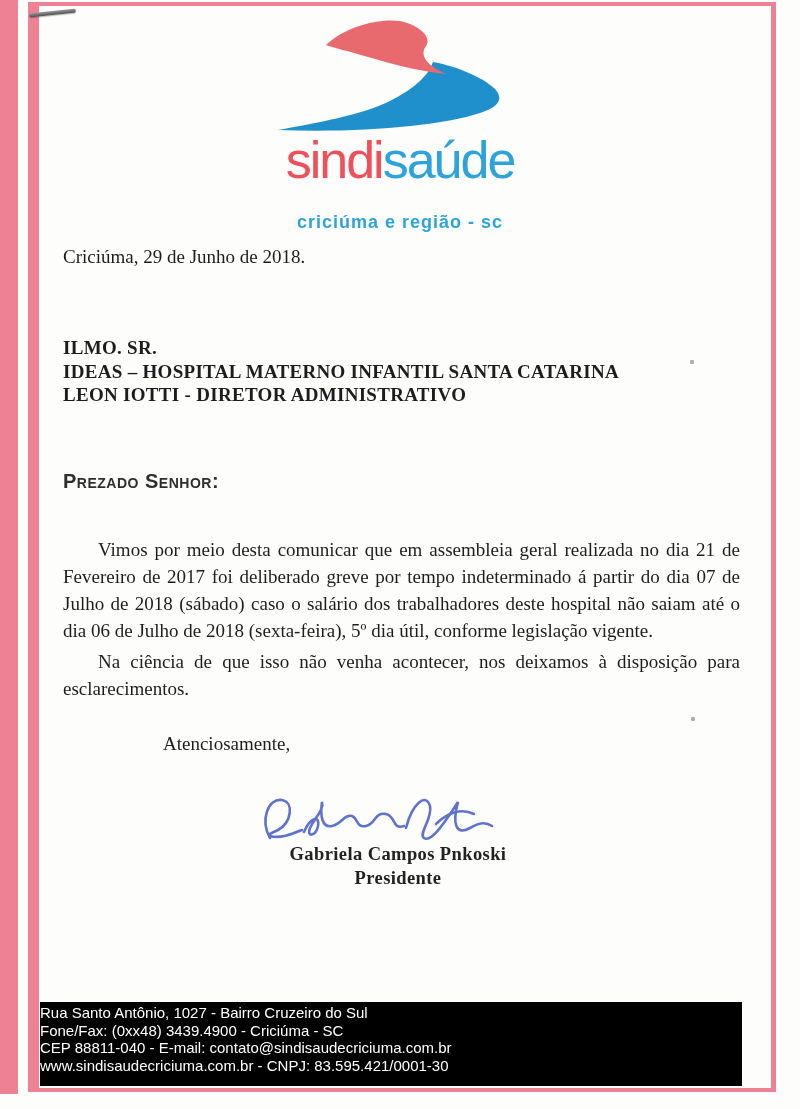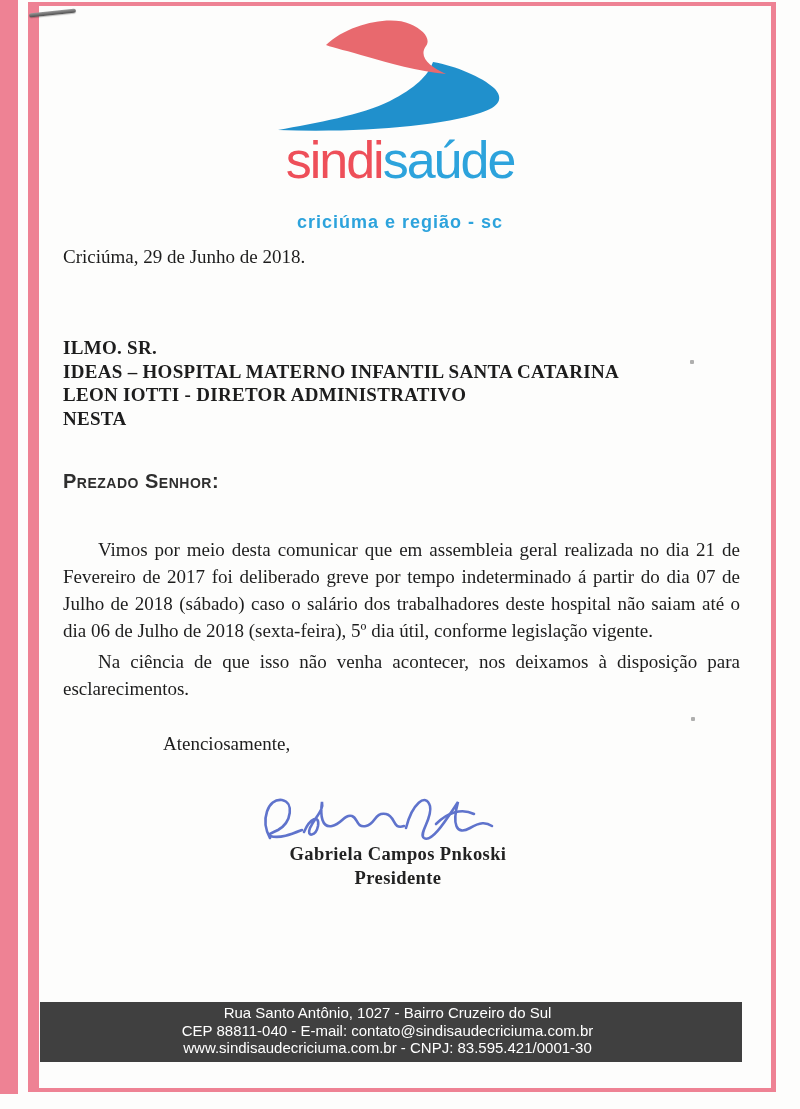--- a/index.html
+++ b/index.html
@@ -40,23 +40,23 @@
     line-height:27px;text-align:justify;text-indent:35px;}
   .para1{top:536px;}
   .para2{top:648px;}
   .closing{position:absolute;left:163px;top:733px;font-size:19px;}
   .sig-script{position:absolute;left:258px;top:786px;}
   .signer{position:absolute;left:248px;top:842px;width:300px;text-align:center;
     font-weight:bold;font-size:18.5px;line-height:24px;letter-spacing:.4px;color:#222;}
   .sr-only{position:absolute;width:1px;height:1px;overflow:hidden;
     clip:rect(0 0 0 0);white-space:nowrap;}
   
-  .footer-bar{position:absolute;left:40px;top:1002px;width:702px;height:60px;
-    background:#404040;color:#fff;font-family:"Liberation Sans",sans-serif;
-    font-size:15px;line-height:17.5px;text-align:center;
+  .footer-bar{position:absolute;left:40px;top:1002px;width:702px;height:84px;
+    background:#000000;color:#fff;font-family:"Liberation Sans",sans-serif;
+    font-size:15px;line-height:17.5px;text-align:left;
     box-sizing:border-box;padding:2px 7px 0 0;}
   
   .speck{position:absolute;width:4px;height:4px;background:#8d8d8d;
     border-radius:1px;opacity:.7;}
   .speck-a{left:690px;top:360px;}
   .speck-b{left:691px;top:717px;}
 </style>
 </head>
 <body>
 
@@ -88,21 +88,20 @@
     <span class="red">sindi</span><span class="blue">saúde</span>
   </div>
   <div class="logo-subtitle">criciúma e região - sc</div>
 
   <div class="dateline">Criciúma, 29 de Junho de 2018.</div>
 
   <div class="recipient">
     <div>ILMO. SR.</div>
     <div>IDEAS – HOSPITAL MATERNO INFANTIL SANTA CATARINA</div>
     <div>LEON IOTTI - DIRETOR ADMINISTRATIVO</div>
-    <div>NESTA</div>
   </div>
 
   <div class="salutation">Prezado Senhor:</div>
 
   <div class="para para1">Vimos por meio desta comunicar que em assembleia geral realizada no dia 21 de Fevereiro de 2017 foi deliberado greve por tempo indeterminado á partir do dia 07 de Julho de 2018 (sábado) caso o salário dos trabalhadores deste hospital não saiam até o dia 06 de Julho de 2018 (sexta-feira), 5º dia útil, conforme legislação vigente.</div>
   <div class="para para2">Na ciência de que isso não venha acontecer, nos deixamos à disposição para esclarecimentos.</div>
 
   <div class="closing">Atenciosamente,</div>
 
   <svg class="sig-script" width="238" height="68" viewBox="0 0 238 68" fill="none" stroke="#5268c8" stroke-width="2.6" stroke-linecap="round" opacity="0.92">
@@ -116,17 +115,18 @@
   <div class="signer">
     <div>Gabriela Campos Pnkoski</div>
     <div>Presidente</div>
   </div>
 
   <div class="speck speck-a"></div>
   <div class="speck speck-b"></div>
 
   <div class="footer-bar">
     <div>Rua Santo Antônio, 1027 - Bairro Cruzeiro do Sul</div>
+    <div>Fone/Fax: (0xx48) 3439.4900 - Criciúma - SC</div>
     <div>CEP 88811-040 - E-mail: contato@sindisaudecriciuma.com.br</div>
     <div>www.sindisaudecriciuma.com.br - CNPJ: 83.595.421/0001-30</div>
   </div>
 
 </div>
 
 </body></html>

